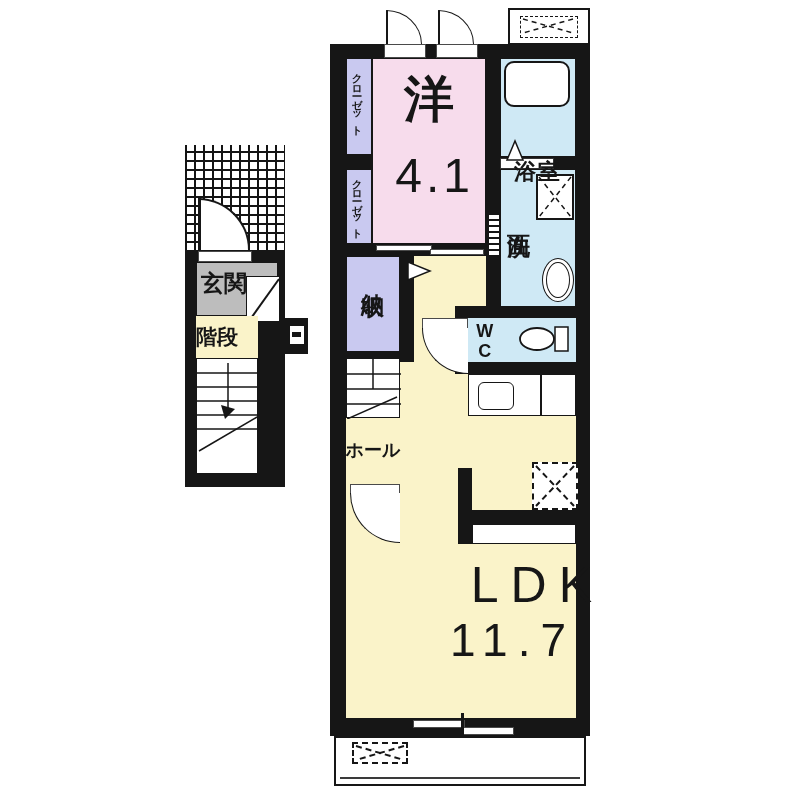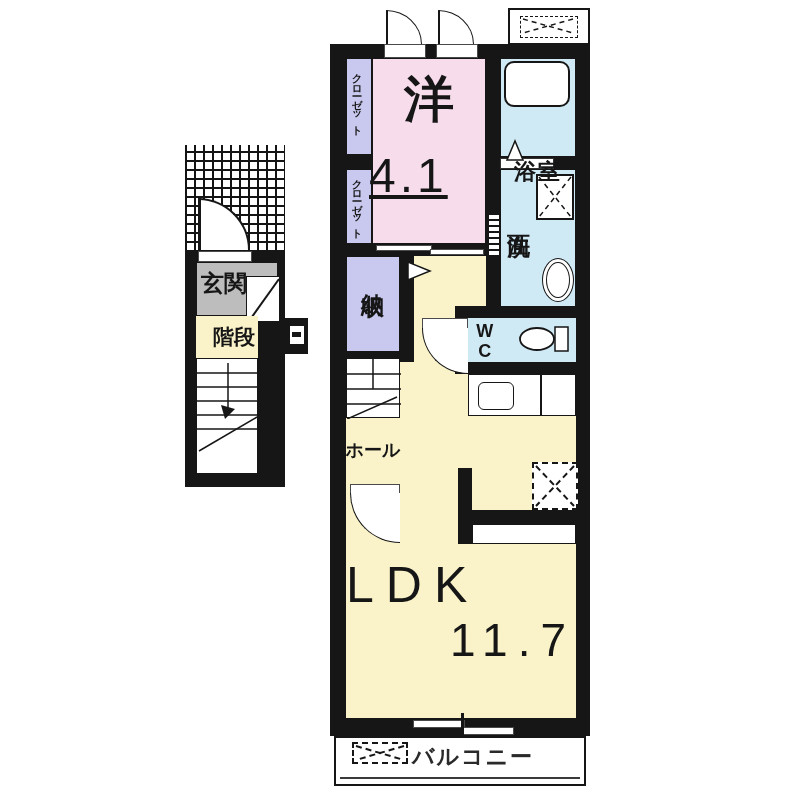--- a/index.html
+++ b/index.html
@@ -44,21 +44,21 @@
   <div class="abs" style="left:196px;top:262px;width:82px;height:54px;background:var(--entrance-gray,#bdbdbd);border:1px solid #161616;"></div>
   <div class="label" style="left:201px;top:272px;font-size:23px;font-weight:bold;">玄関</div>
 
   <div class="abs" style="left:246px;top:276px;width:34px;height:46px;background:#fff;border:1.5px solid #161616;">
     <svg width="34" height="46" viewBox="0 0 34 46">
         <line x1="32" y1="2" x2="2" y2="44" stroke="#161616" stroke-width="2"></line>
       </svg>
   </div>
 
   <div class="abs" style="left:196px;top:316px;width:62px;height:42px;background:var(--room-yellow,#faf3c9);"></div>
-  <div class="label" style="left:196px;top:326px;width:59px;text-align:right;font-size:21px;font-weight:bold;">階段</div>
+  <div class="label" style="left:196px;top:326px;width:59px;text-align:left;font-size:21px;font-weight:bold;">階段</div>
 
   <div class="abs" style="left:196px;top:358px;width:62px;height:116px;background:#fff;border:1px solid #161616;">
     <svg width="62" height="116" viewBox="0 0 62 116">
       <g stroke="#161616" stroke-width="1.5" fill="none">
         <line x1="0" y1="14" x2="62" y2="14"></line>
           <line x1="0" y1="28" x2="62" y2="28"></line>
         <line x1="0" y1="42" x2="62" y2="42"></line>
           <line x1="0" y1="56" x2="62" y2="56"></line>
         <line x1="0" y1="70" x2="62" y2="70"></line>
           <line x1="2" y1="92" x2="60" y2="58"></line>
@@ -183,23 +183,22 @@
   <div class="leaf" style="left:384px;top:44px;width:42px;height:14px;"></div>
   <div class="leaf" style="left:436px;top:44px;width:42px;height:14px;"></div>
   <div class="qarc" style="left:386px;top:10px;width:36px;height:34px;border-top-right-radius:100%;
               border-top:1.5px solid #161616;border-right:1.5px solid #161616;border-left:2.5px solid #161616;"></div>
   <div class="qarc" style="left:438px;top:10px;width:36px;height:34px;border-top-right-radius:100%;
               border-top:1.5px solid #161616;border-right:1.5px solid #161616;border-left:2.5px solid #161616;"></div>
 
   <div class="label vtext" style="left:352px;top:65px;font-size:10.5px;font-weight:bold;letter-spacing:1px;">クローゼット</div>
   <div class="label vtext" style="left:352px;top:171px;font-size:10.5px;font-weight:bold;letter-spacing:0.5px;">クローゼット</div>
   <div class="label" style="left:372px;top:74px;width:114px;text-align:center;font-size:50px;font-weight:bold;">洋</div>
-  <div class="label" style="left:369px;top:152px;width:114px;text-align:left;font-size:48px;letter-spacing:4px;text-decoration:underline;">4.1</div>
+  <div class="label" style="left:360px;top:152px;width:114px;text-align:right;font-size:48px;letter-spacing:4px;">4.1</div>
   <div class="label" style="left:500px;top:119px;width:76px;text-align:center;font-size:22px;font-weight:bold;letter-spacing:2px;margin-top:42px;">浴室</div>
   <div class="label vtext" style="left:507px;top:216px;font-size:23px;font-weight:bold;">洗面</div>
   <div class="label vtext" style="left:361px;top:276px;font-size:23px;font-weight:bold;">収納</div>
   <div class="label vtext" style="left:474px;top:321px;font-size:18px;font-weight:bold;line-height:1.1;">WC</div>
   <div class="label" style="left:344px;top:441px;width:58px;text-align:center;font-size:18px;font-weight:bold;">ホール</div>
-  <div class="label" style="left:346px;top:560px;width:258px;text-align:left;font-size:50px;letter-spacing:12px;">LDK</div>
+  <div class="label" style="left:346px;top:560px;width:258px;text-align:right;font-size:50px;letter-spacing:12px;">LDK</div>
   <div class="label" style="left:346px;top:617px;width:230px;text-align:right;font-size:46px;letter-spacing:10px;">11.7</div>
-  <div class="label" style="left:412px;top:746px;font-size:22px;font-weight:bold;letter-spacing:2px;color:#2a2a2a;">バルコニー</div>
 
 </div>
 
 </body></html>

